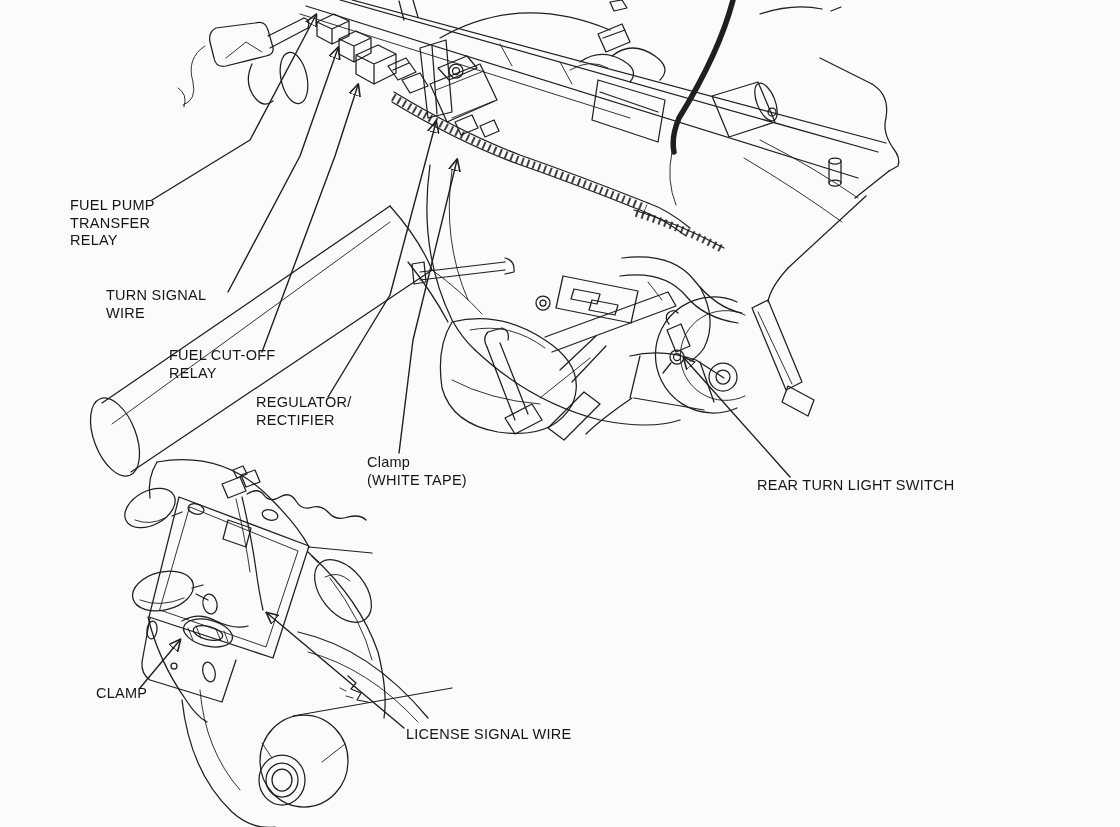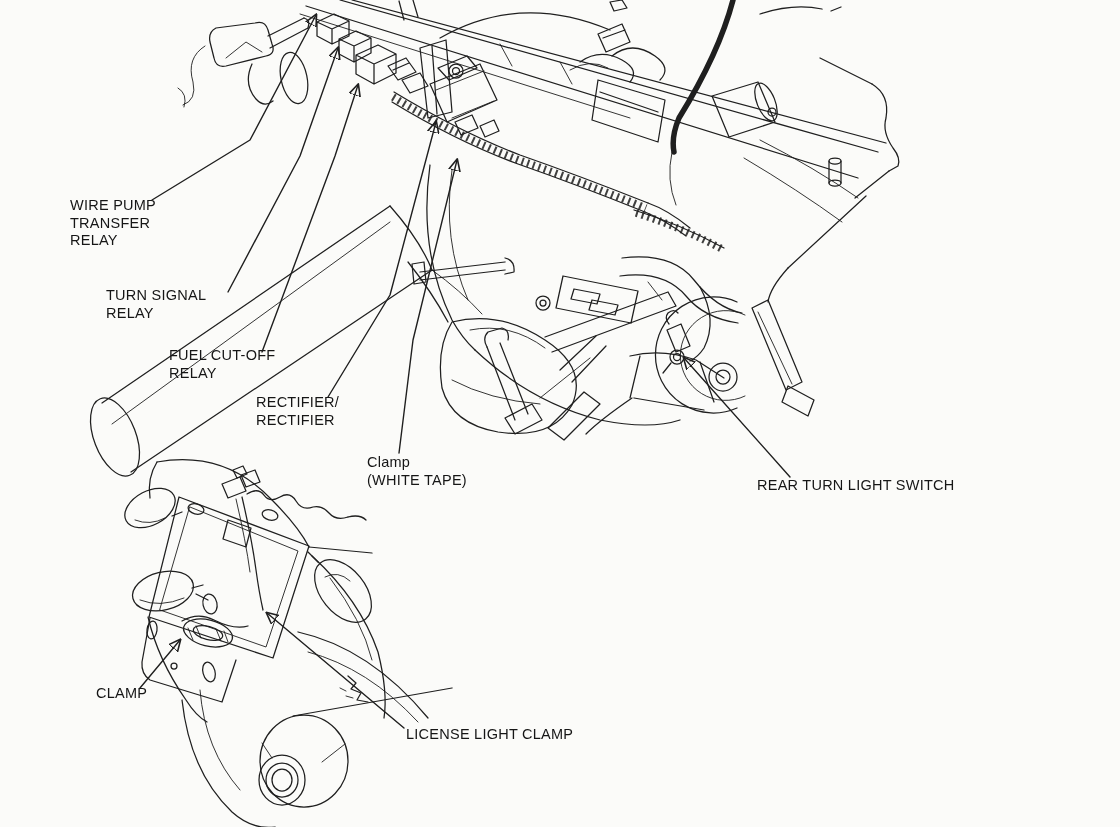--- a/index.html
+++ b/index.html
@@ -284,35 +284,35 @@
     <polyline class="leader" points="228,292 300,156 338,48" marker-end="url(#arrow)"></polyline>
     <polyline class="leader" points="262,352 335,156 358,85" marker-end="url(#arrow)"></polyline>
     <polyline class="leader" points="328,397 390,295 436,122" marker-end="url(#arrow)"></polyline>
     <polyline class="leader" points="399,453 413,340 457,160" marker-end="url(#arrow)"></polyline>
     <polyline class="leader" points="790,477 684,358" marker-end="url(#arrow)"></polyline>
     <polyline class="leader" points="140,688 180,640" marker-end="url(#arrow)"></polyline>
     <polyline class="leader" points="404,728 267,613" marker-end="url(#arrow)"></polyline>
   </g>
 </svg>
 
-<div class="label" style="left:70px;top:197px">WIRE PUMP
+<div class="label" style="left:70px;top:197px">FUEL PUMP
 TRANSFER
 RELAY</div>
 
 <div class="label" style="left:106px;top:287px">TURN SIGNAL
-RELAY</div>
+WIRE</div>
 
 <div class="label" style="left:169px;top:347px">FUEL CUT-OFF
 RELAY</div>
 
-<div class="label" style="left:256px;top:394px">RECTIFIER/
+<div class="label" style="left:256px;top:394px">REGULATOR/
 RECTIFIER</div>
 
 <div class="label" style="left:367px;top:454px">Clamp
 (WHITE TAPE)</div>
 
 <div class="label" style="left:757px;top:477px">REAR TURN LIGHT SWITCH</div>
 
 <div class="label" style="left:96px;top:685px">CLAMP</div>
 
-<div class="label" style="left:406px;top:726px">LICENSE LIGHT CLAMP</div>
+<div class="label" style="left:406px;top:726px">LICENSE SIGNAL WIRE</div>
 
 </div>
 
 </body></html>

